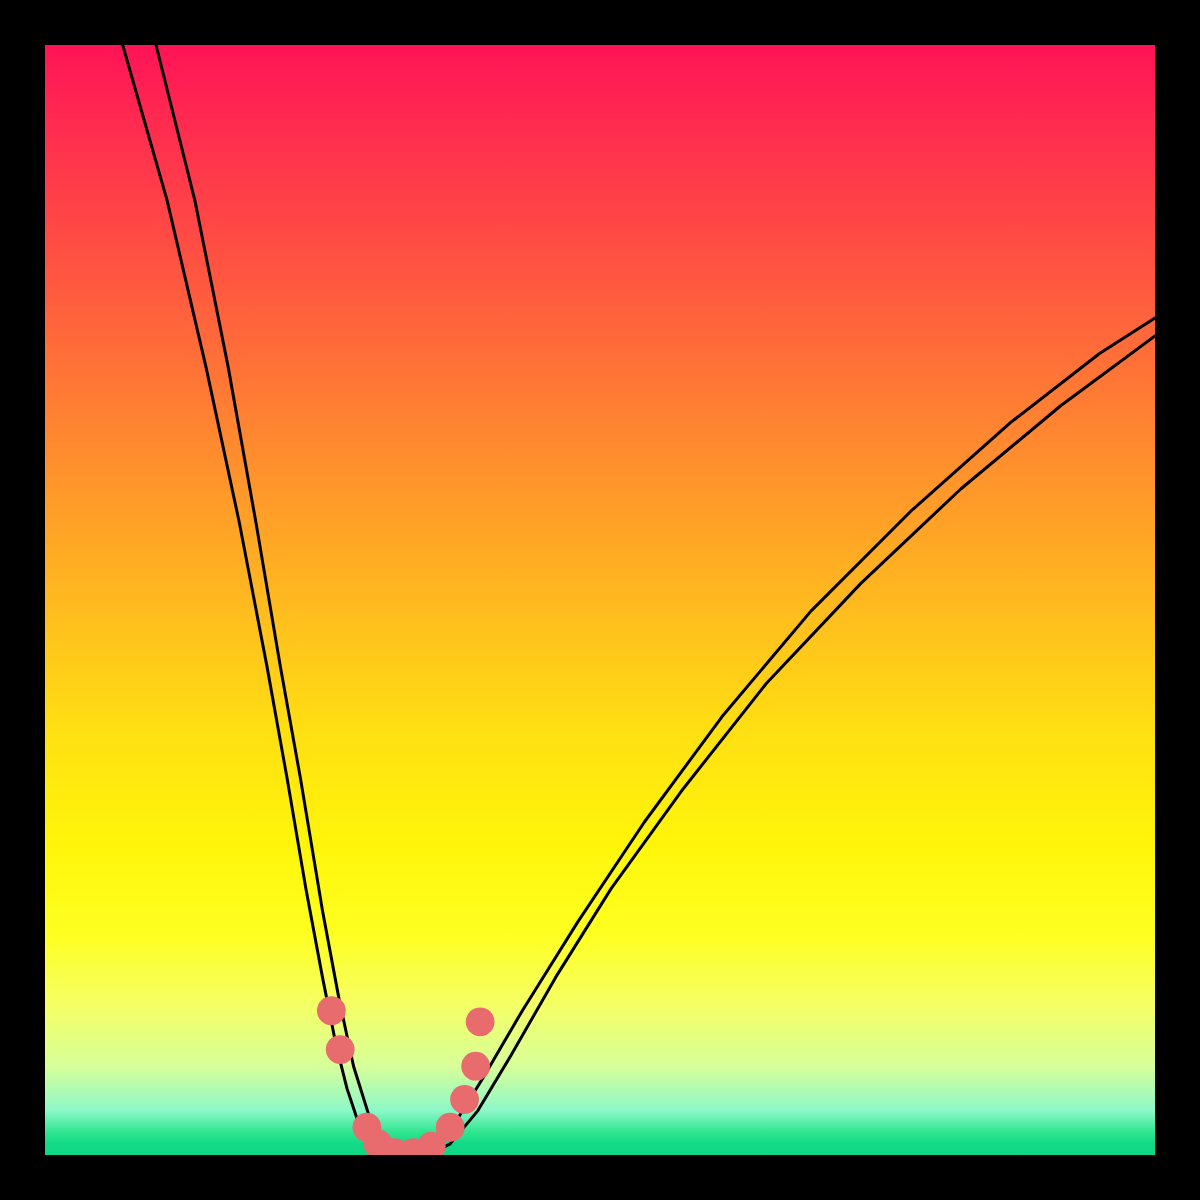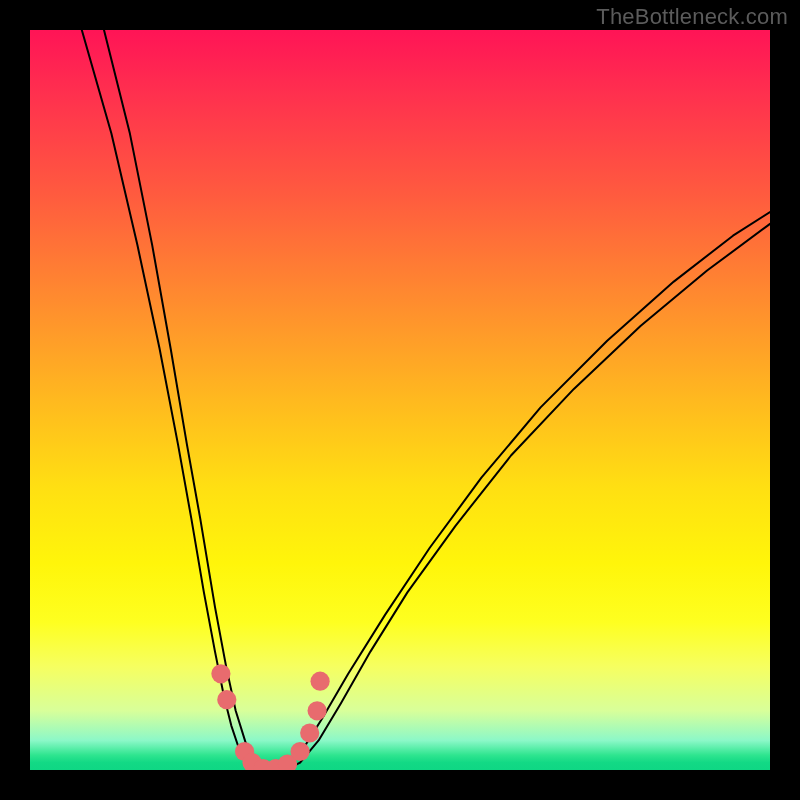--- a/index.html
+++ b/index.html
@@ -65,21 +65,20 @@
   }
   .marker {
     fill: #e86b6e;
     stroke: none;
   }
 </style>
 </head>
 <body>
 
 <div class="frame">
-  <div class="watermark">TheBottleneck.com</div>
   <div class="plot">
     <div class="gradient"></div>
     <svg class="curves" viewBox="0 0 740 740" preserveAspectRatio="none">
       <path id="leftCurve" class="curve-line" d="M51.8 0.0 L81.4 103.6 L107.3 214.6 L129.5 318.2 L148.0 414.4 L161.3 488.4 L173.9 562.4 L185.0 621.6 L193.9 666.0 L201.3 695.6 L208.7 717.8 L218.3 732.6 L229.4 740.0 L244.2 740.0 L259.0 734.1 L273.8 717.8 L292.3 688.2 L318.2 643.8 L355.2 584.6 L399.6 518.0 L451.4 447.7 L510.6 377.4 L577.2 310.8 L643.8 251.6 L703.0 205.7 L740.0 182.0"></path>
       <path id="rightCurve" class="curve-line" d="M74.0 0.0 L99.9 103.6 L122.1 214.6 L140.6 318.2 L156.9 414.4 L170.2 488.4 L185.0 577.2 L196.1 636.4 L205.7 680.8 L216.1 714.1 L227.9 732.6 L240.5 740.0 L255.3 740.0 L270.1 732.6 L288.6 710.4 L310.8 673.4 L340.4 621.6 L377.4 562.4 L425.5 495.8 L481.0 425.5 L543.9 358.9 L610.5 296.0 L677.1 240.5 L740.0 193.9"></path>
       <g id="markers">
           <circle cx="190.9" cy="643.8" r="9.6" class="marker"></circle>
           <circle cx="196.8" cy="669.7" r="9.6" class="marker"></circle>
           <circle cx="214.6" cy="721.5" r="9.6" class="marker"></circle>
           <circle cx="222.0" cy="732.6" r="9.6" class="marker"></circle>

